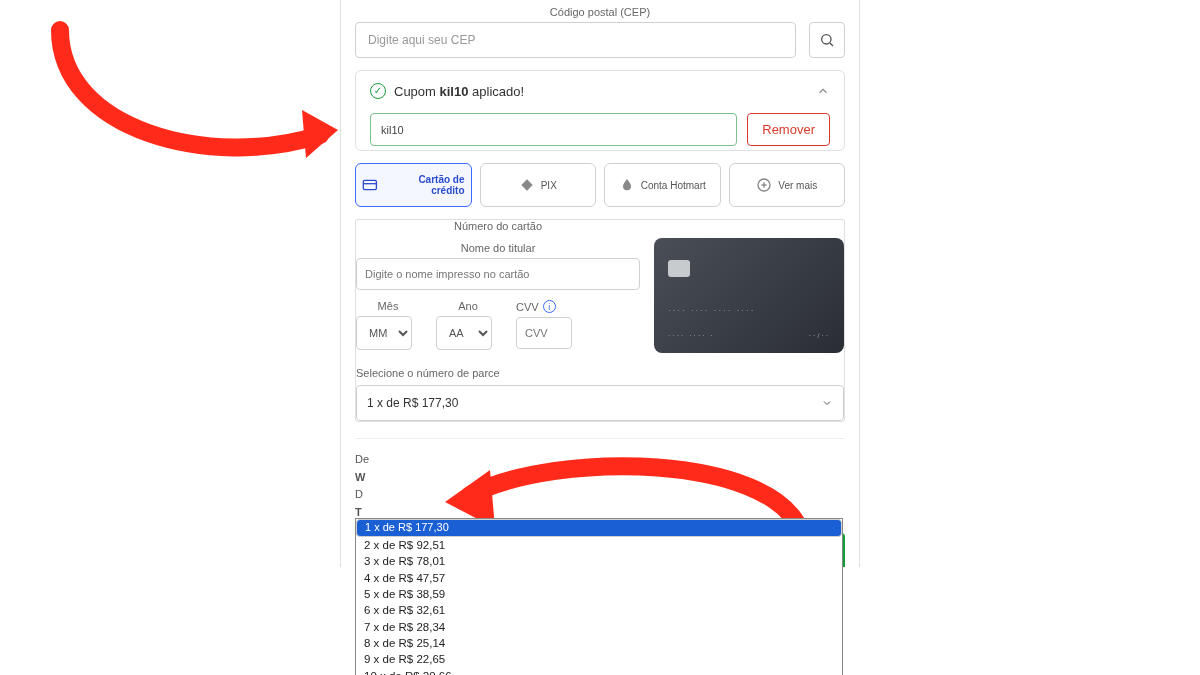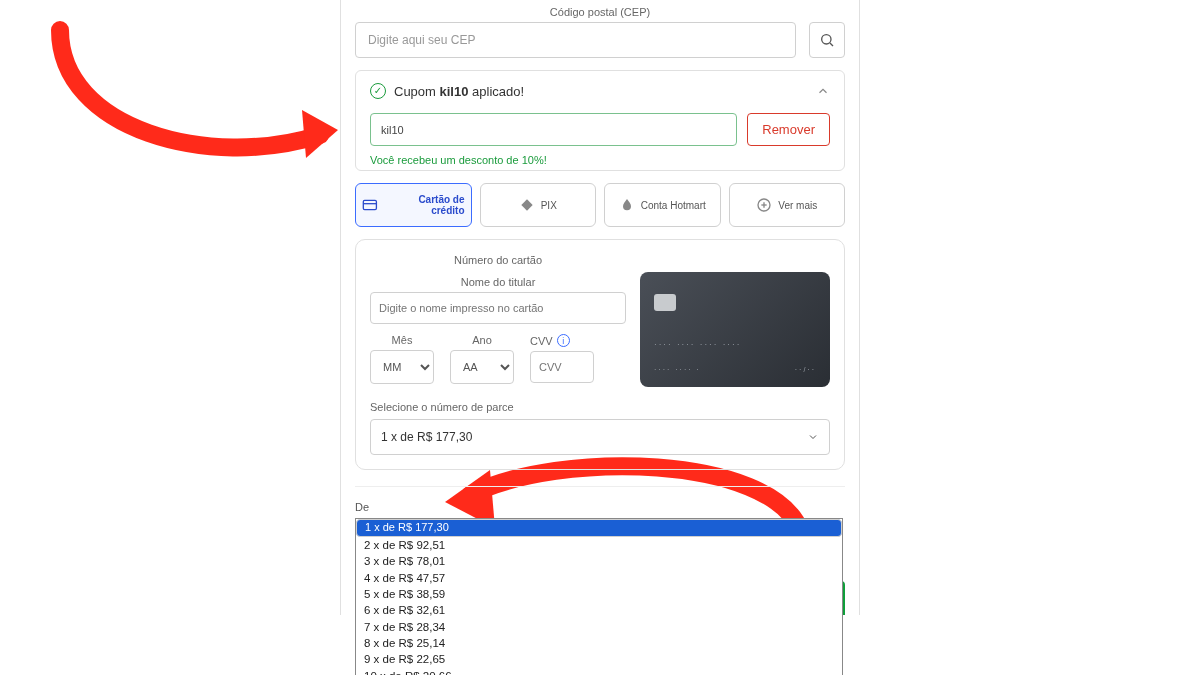--- a/index.html
+++ b/index.html
@@ -22,30 +22,30 @@
     .coupon-body { display: flex; gap: 10px; margin-top: 14px; }
     .coupon-input { flex: 1; border: 1px solid #7ac18e; border-radius: 4px; padding: 9px 10px; font-size: 11px; color: #444; background: #fff; }
     .remove-btn { border: 1px solid #d93a2b; color: #d93a2b; background: #fff; border-radius: 4px; padding: 8px 14px; font-size: 13px; cursor: pointer; }
     .coupon-msg { color: #1a9b3c; font-size: 11px; margin-top: 8px; }
     .pay-methods { display: flex; gap: 8px; margin-bottom: 12px; }
     .pm { flex: 1; border: 1px solid #d0d0d0; border-radius: 6px; background: #fff; padding: 10px 6px; display: flex; align-items: center; justify-content: center; gap: 6px; cursor: pointer; text-align: right; }
     .pm.active { border: 1.5px solid #3b6cff; background: #f4f7ff; }
     .pm-label { font-size: 10px; color: #555; line-height: 1.1; }
     .pm.active .pm-label { color: #2a4bcc; font-weight: 700; }
     .pm svg { width: 16px; height: 16px; }
-    .pay-panel { border: 1px solid #e0e0e0; border-radius: 10px; padding: 14px; position: relative; }
+    .pay-panel { border: 1px solid #e0e0e0; border-radius: 2px; padding: 0; position: relative; }
     .pay-grid { display: flex; gap: 14px; }
     .pay-left { flex: 1; }
     .card-preview { width: 190px; height: 115px; background: linear-gradient(135deg, #4a4f57, #2a2e34); border-radius: 8px; margin-top: 18px; padding: 16px 14px; position: relative; }
     .chip { width: 22px; height: 17px; background: #c8cbce; border-radius: 3px; margin-top: 6px; }
     .card-num { position: absolute; bottom: 38px; left: 14px; font-size: 8px; letter-spacing: 2px; color: #9aa0a8; }
     .card-bot { position: absolute; bottom: 14px; left: 14px; right: 14px; display: flex; justify-content: space-between; font-size: 7px; letter-spacing: 2px; color: #9aa0a8; }
     .small-row { display: flex; gap: 16px; margin-top: 6px; }
     .sel, .inp { border: 1px solid #d0d0d0; border-radius: 4px; padding: 9px 8px; font-size: 11px; color: #555; background: #fff; width: 100%; }
-    .sel.sm, .inp.sm { width: 64px; }
+    .sel.sm, .inp.sm { width: 56px; }
     .cvv-head { display: flex; align-items: center; gap: 4px; }
     .info-circle { width: 13px; height: 13px; border: 1.5px solid #3b6cff; border-radius: 50%; display: inline-flex; align-items: center; justify-content: center; font-size: 9px; color: #3b6cff; }
     .parcelas-label { font-size: 11px; color: #666; margin-top: 14px; margin-bottom: 6px; }
     .parcelas-select { border: 1px solid #d0d0d0; border-radius: 4px; padding: 10px 10px; font-size: 12px; color: #333; display: flex; justify-content: space-between; align-items: center; cursor: pointer; }
     .dropdown { position: absolute; left: 355px; top: 518px; width: 488px; border: 1px solid #888; background: #fff; z-index: 50; font-size: 11.5px; max-height: 176px; overflow: hidden; }
     .dropdown .opt { padding: 1px 8px; color: #222; cursor: pointer; line-height: 1.25; }
     .dropdown .opt.sel { background: #1a5fd4; color: #fff; }
     .below { margin-top: 16px; font-size: 11px; color: #555; line-height: 1.6; border-top: 1px solid #eee; padding-top: 12px; }
     .green-bar { margin-top: 12px; height: 34px; background: #0f9e3a; border-radius: 4px 4px 0 0; }
     
@@ -86,21 +86,20 @@
       <span class="chev">
         <svg viewBox="0 0 24 24" fill="none" stroke-width="2">
             <polyline points="6 15 12 9 18 15"></polyline>
           </svg>
       </span>
     </div>
     <div class="coupon-body">
       <input type="text" class="coupon-input" value="kil10" style="">
       <button class="remove-btn">Remover</button>
     </div>
-    <div class="coupon-msg">Você recebeu um desconto de 10%!</div>
   </div>
 
   <div class="pay-methods">
     <div class="pm active">
       <svg viewBox="0 0 24 24" fill="none" stroke="#2a4bcc" stroke-width="2">
           <rect x="2" y="5" width="20" height="14" rx="2"></rect>
           <line x1="2" y1="10" x2="22" y2="10"></line>
         </svg>
       <span class="pm-label">Cartão de crédito</span>
     </div>

